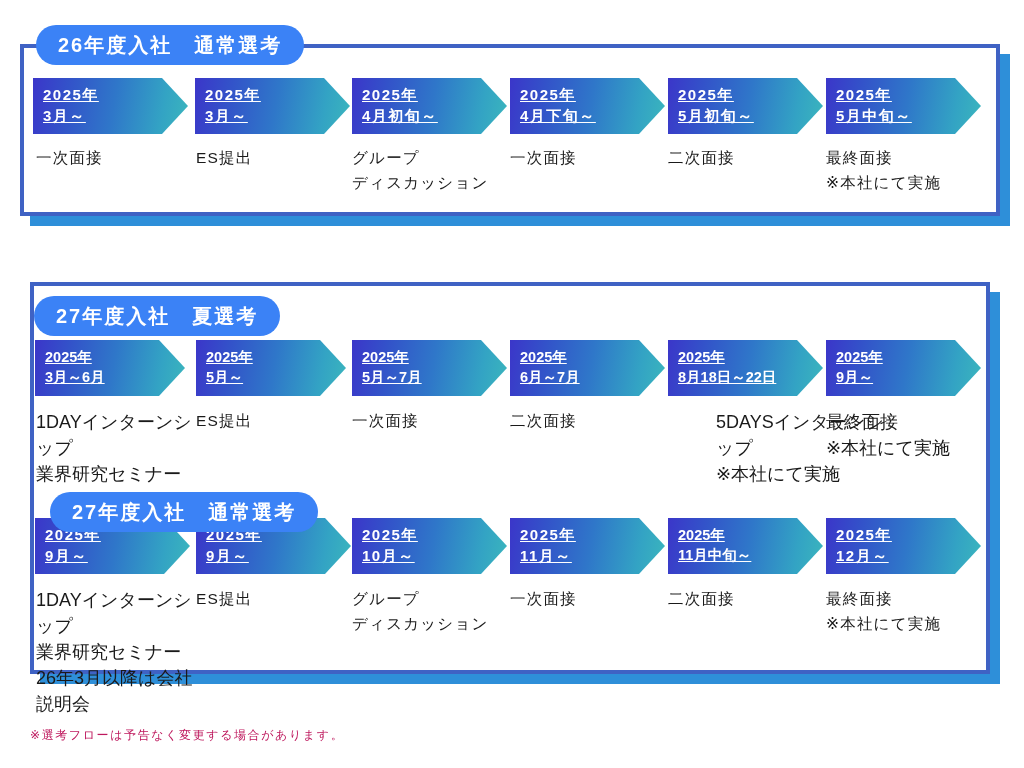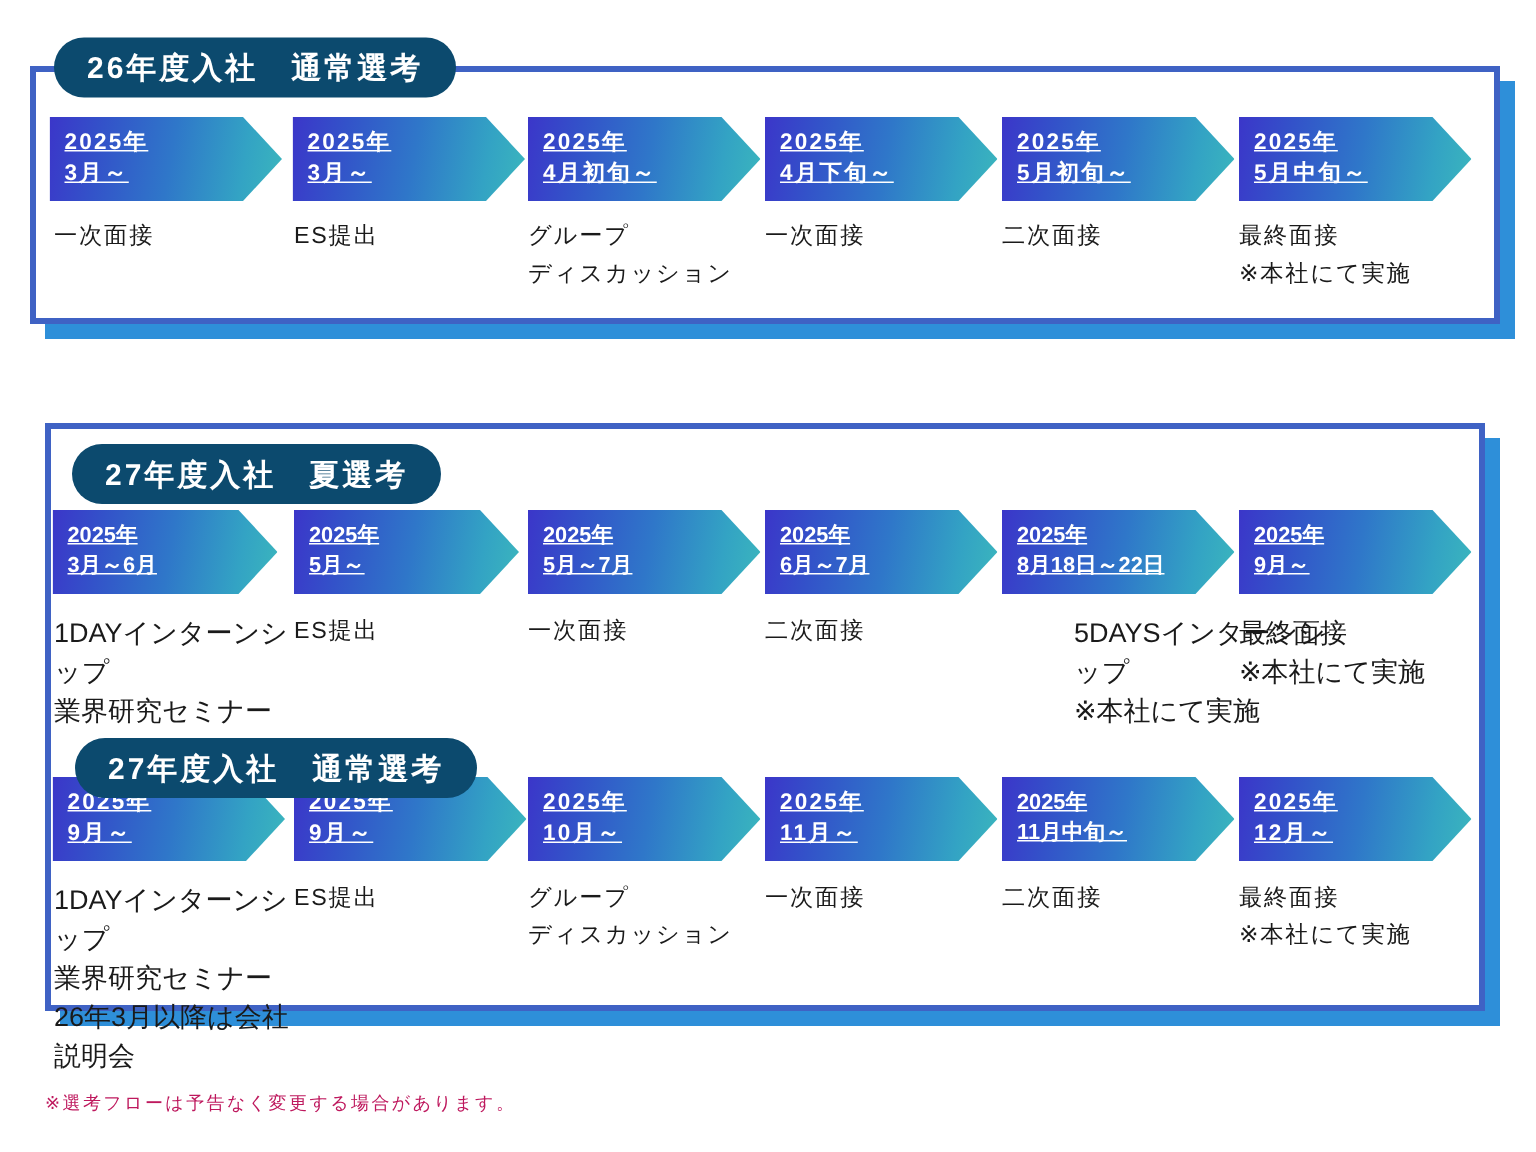--- a/index.html
+++ b/index.html
@@ -31,21 +31,21 @@
   .section-body {
     position: absolute;
     left: 0; top: 0; width: 100%; height: 100%;
     z-index: 2;
   }
 
   
   .pill {
     position: absolute;
     height: 40px;
-    background: #0c4a6e;
+    background: #3b82f6;
     border-radius: 20px;
     color: #ffffff;
     font-weight: bold;
     font-size: 20px;
     letter-spacing: 2px;
     display: flex;
     align-items: center;
     justify-content: center;
     padding: 0 22px;
     white-space: nowrap;
@@ -136,21 +136,21 @@
   <div class="caption" style="left:668px; top:145px; width:160px;">二次面接</div>
   <div class="caption" style="left:826px; top:145px; width:170px;">最終面接
 ※本社にて実施</div>
 
   <div class="section" id="sec1" style="left:30px; top:282px; width:960px; height:392px;">
     <div class="frame-shadow"></div>
     <div class="frame"></div>
     <div class="section-body"></div>
   </div>
 
-  <div class="pill" style="left:48px; top:296px;">27年度入社　夏選考</div>
+  <div class="pill" style="left:34px; top:296px;">27年度入社　夏選考</div>
 
   <div class="chevron dense" style="left:35px;  top:340px; width:150px;">2025年
 3月～6月</div>
   <div class="chevron dense" style="left:196px; top:340px; width:150px;">2025年
 5月～</div>
   <div class="chevron dense" style="left:352px; top:340px; width:155px;">2025年
 5月～7月</div>
   <div class="chevron dense" style="left:510px; top:340px; width:155px;">2025年
 6月～7月</div>
   <div class="chevron dense" style="left:668px; top:340px; width:155px;">2025年

